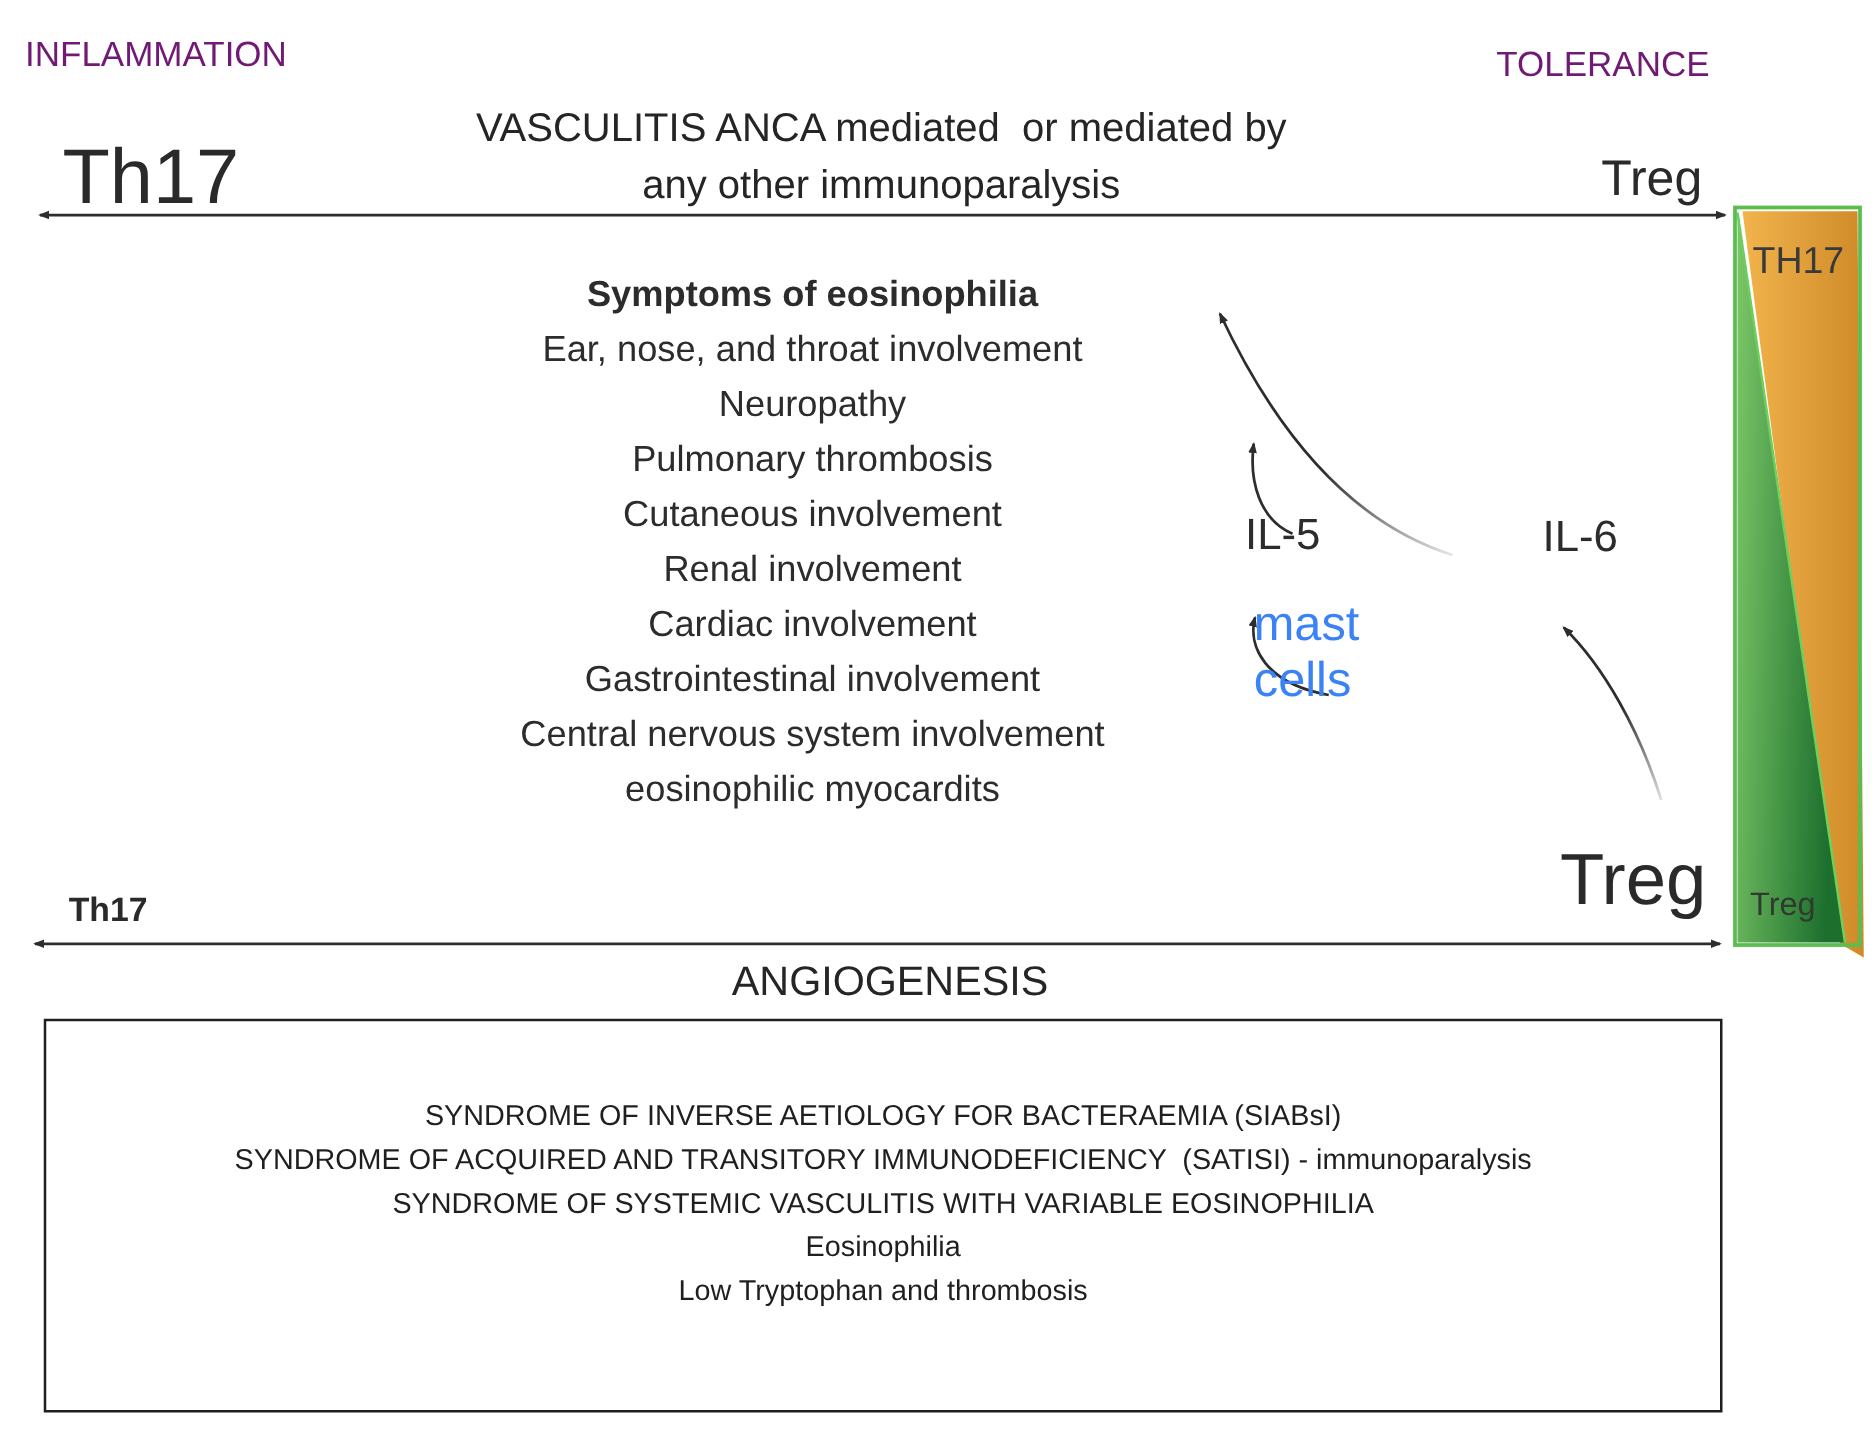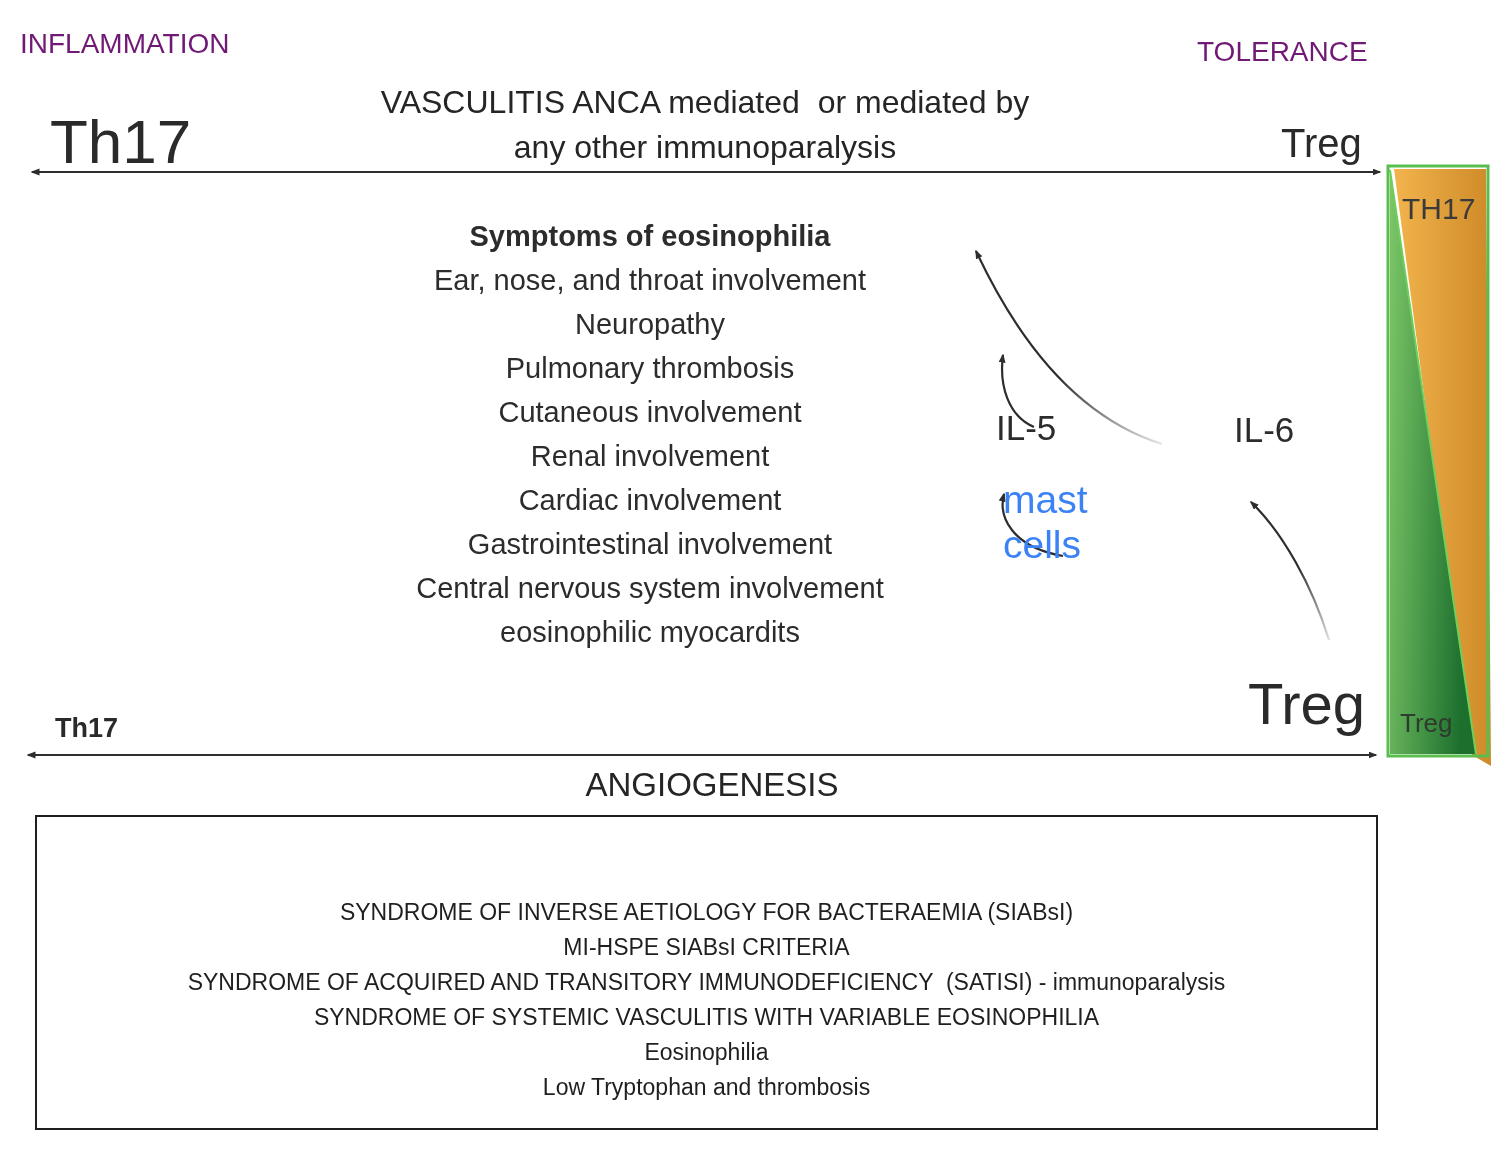--- a/index.html
+++ b/index.html
@@ -27,21 +27,21 @@
   #angiogenesis{left:312px;top:766px;width:800px;text-align:center;font-size:33px;color:#252525;}
 
   #bar-th17{left:1402px;top:192px;font-size:30px;color:#3a3a3a;}
   #bar-treg{left:1400px;top:708px;font-size:26px;color:#2f3b2f;}
 
   #syndrome-box{
     left:35px;top:815px;width:1339px;height:311px;border:2px solid #1f1f1f;
     text-align:center;font-size:23px;line-height:35px;color:#1f1f1f;
     box-sizing:content-box;
   }
-  #syndrome-box .inner{padding-top:78px;text-align:center;}
+  #syndrome-box .inner{padding-top:58px;text-align:center;}
 </style>
 </head>
 <body>
 
 <div id="canvas">
 
   <svg id="gfx" viewBox="0 0 1500 1150">
     <defs>
       <marker id="ah" markerWidth="9" markerHeight="8" refX="7.5" refY="3.5" orient="auto-start-reverse" markerUnits="userSpaceOnUse">
         <path d="M0,0 L9,3.5 L0,7 Z" fill="#2d2d2d"></path>
@@ -115,21 +115,20 @@
   <div id="treg-big" class="abs">Treg</div>
   <div id="th17-bottom" class="abs">Th17</div>
   <div id="angiogenesis" class="abs">ANGIOGENESIS</div>
 
   <div id="bar-th17" class="abs">TH17</div>
   <div id="bar-treg" class="abs">Treg</div>
 
   <div id="syndrome-box" class="abs">
     <div class="inner">
       <div class="pre">SYNDROME OF INVERSE AETIOLOGY FOR BACTERAEMIA (SIABsI)</div>
-      <div class="pre">MI-HSPE SIABsI CRITERIA</div>
       <div class="pre">SYNDROME OF ACQUIRED AND TRANSITORY IMMUNODEFICIENCY  (SATISI) - immunoparalysis</div>
       <div class="pre">SYNDROME OF SYSTEMIC VASCULITIS WITH VARIABLE EOSINOPHILIA</div>
       <div class="pre">Eosinophilia</div>
       <div class="pre">Low Tryptophan and thrombosis</div>
     </div>
   </div>
 
 </div>
 
 </body></html>

